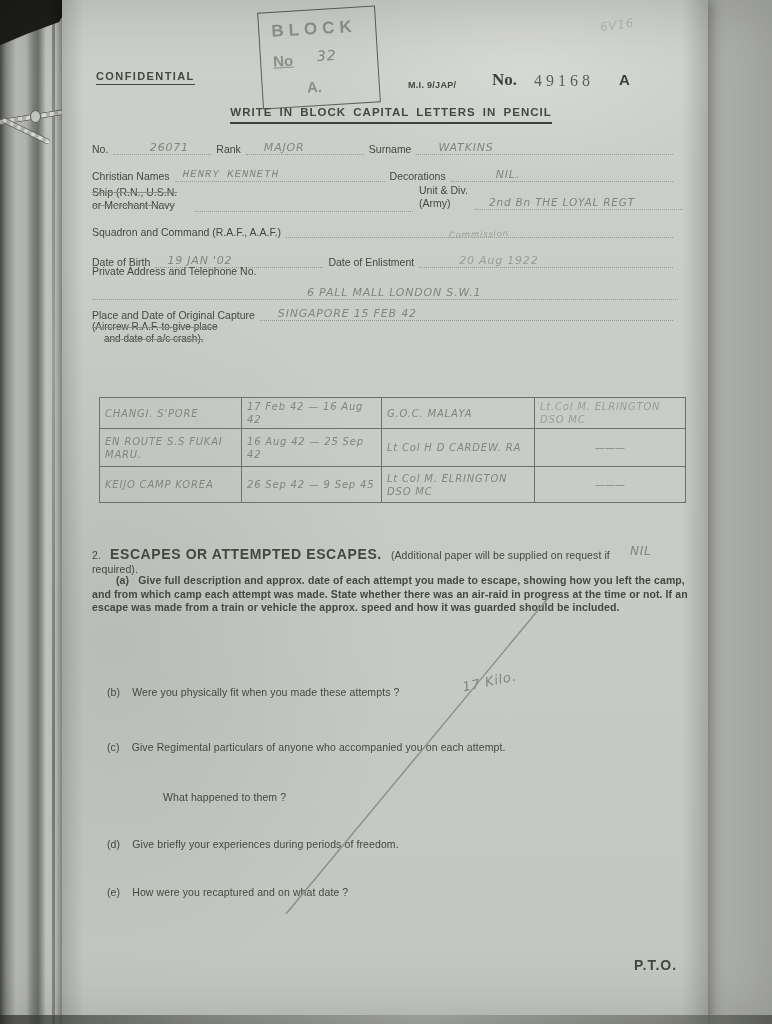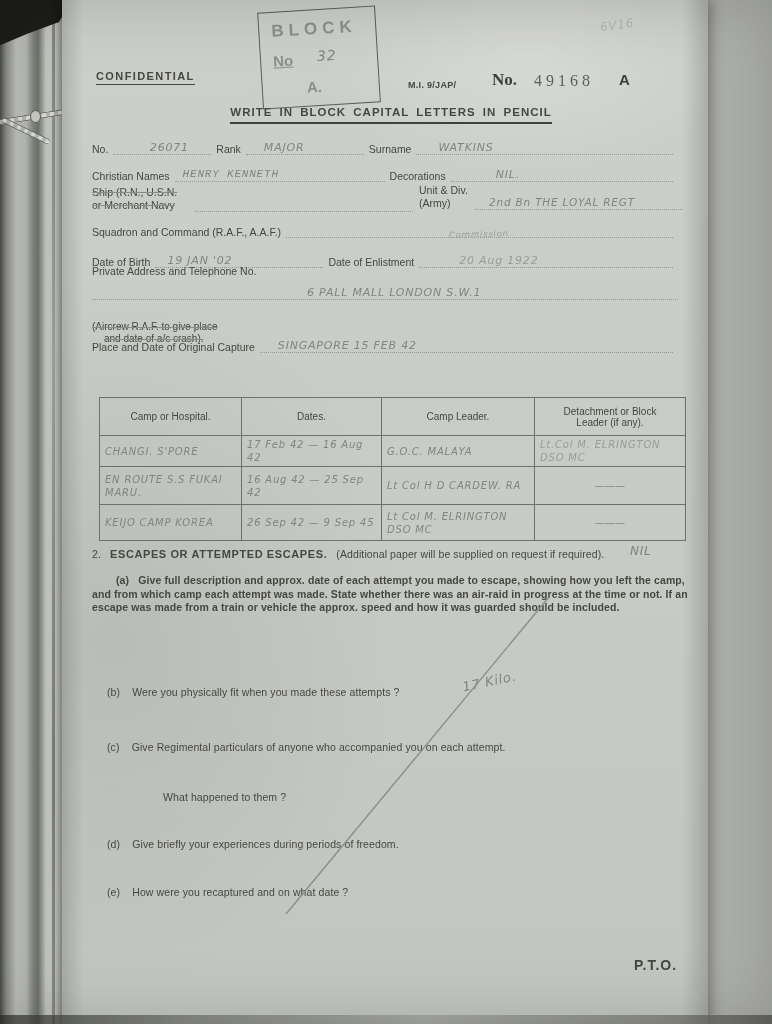--- a/index.html
+++ b/index.html
@@ -74,21 +74,21 @@
   table.camps { position:absolute; left:37px; top:397px; width:586px; border-collapse:collapse; table-layout:fixed;
     border:1.4px solid #5c5f57; }
   table.camps th, table.camps td { border:1px solid #6e716a; }
   table.camps th { font-size:10px; font-weight:normal; color:#45483f; text-align:center; vertical-align:middle;
     white-space:pre-line; padding:3px 4px; }
   table.camps td { font-size:10px; padding:2px 5px; vertical-align:middle; white-space:pre-line; line-height:13px; }
   .c0 { width:142px; } .c1 { width:140px; } .c2 { width:153px; } .c3 { width:151px; }
   tr.hdr { height:38px; } tr.r0 { height:28px; } tr.r1 { height:38px; } tr.r2 { height:36px; }
   td.dash { text-align:center; font-style:normal; letter-spacing:0; }
 
-  .q2-title { font-size:11px; font-weight:bold; letter-spacing:.6px; }
+  .q2-title { font-size:14px; font-weight:bold; letter-spacing:.6px; }
   .strike-svg { position:absolute; left:0; top:0; pointer-events:none; z-index:3; }
   .pto { font-size:14px; font-weight:bold; letter-spacing:1px; }
 </style>
 </head>
 <body>
 
 <div class="photo">
 
   <div class="binding-left"></div>
   <div class="crease-left"></div>
@@ -154,41 +154,34 @@
 
     <div class="line" style="left:30px; top:265px; width:586px;justify-content:space-between;">
       <span class="lbl">Private Address and Telephone No.</span>
     </div>
     <div class="line" style="left:30px; top:286px; width:586px;">
       <span class="fill pencil grow" style="padding-left:215px; margin:0;">6 PALL MALL   LONDON   S.W.1</span>
     </div>
 
     <div class="line" style="left:30px; top:307px; width:586px;">
       <span class="lbl">Place and Date of Original Capture</span>
-      <span class="fill pencil grow" style="padding-left:18px;margin-top:32px;">SINGAPORE    15 FEB 42</span>
+      <span class="fill pencil grow" style="padding-left:18px;">SINGAPORE    15 FEB 42</span>
     </div>
     <div class="abs lbl struck" style="left:30px; top:321px; font-size:10px;">(Aircrew R.A.F. to give place</div>
     <div class="abs lbl struck" style="left:42px; top:333px; font-size:10px;">and date of a/c crash).</div>
 
 
     <table class="camps">
       <colgroup>
           <col class="c0">
           <col class="c1">
           <col class="c2">
           <col class="c3">
         </colgroup>
       <tbody>
-          <tr class="hdr">
-        <th>Camp or Hospital.</th>
-        <th>Dates.</th>
-        <th>Camp Leader.</th>
-        <th>Detachment or Block
-Leader (if any).</th>
-      </tr>
       <tr class="r0">
         <td class="pencil">CHANGI. S'PORE</td>
         <td class="pencil">17 Feb 42 — 16 Aug 42</td>
         <td class="pencil">G.O.C. MALAYA</td>
         <td class="pencil pencil-light">Lt.Col M. ELRINGTON DSO MC</td>
       </tr>
       <tr class="r1">
         <td class="pencil">EN ROUTE S.S FUKAI
 MARU.</td>
         <td class="pencil">16 Aug 42 — 25 Sep 42</td>

